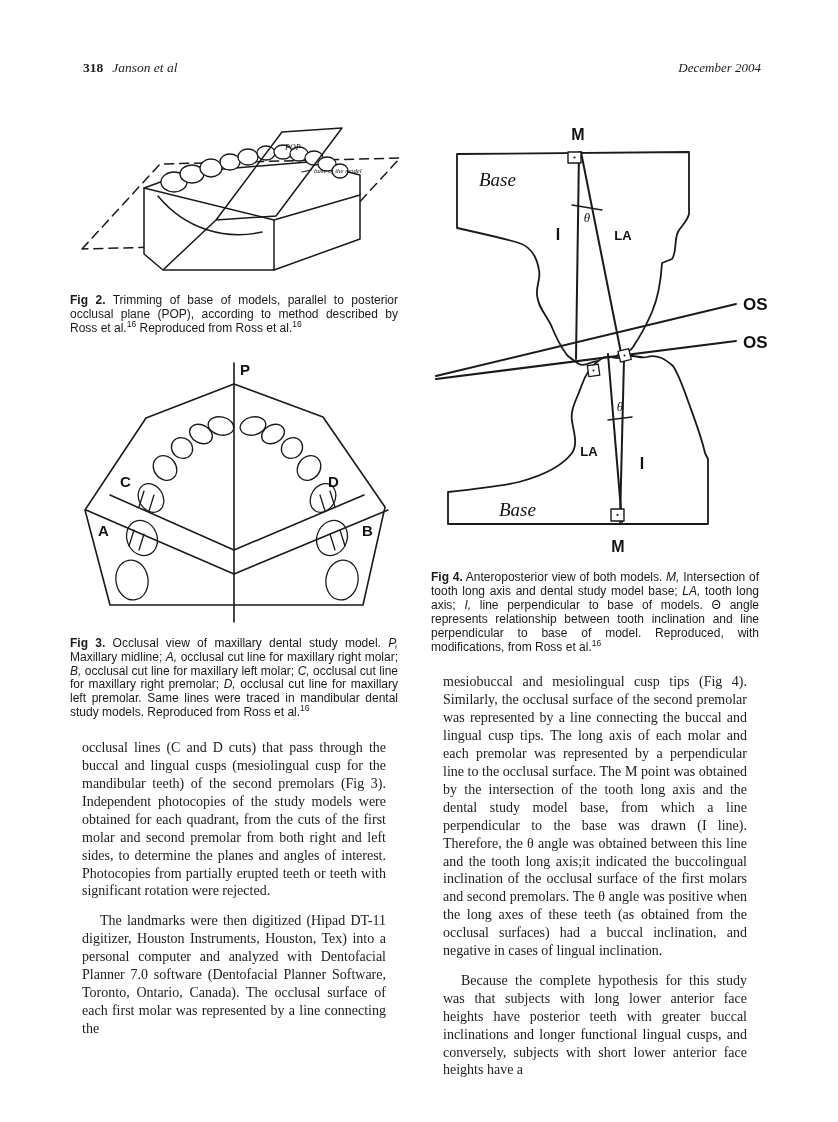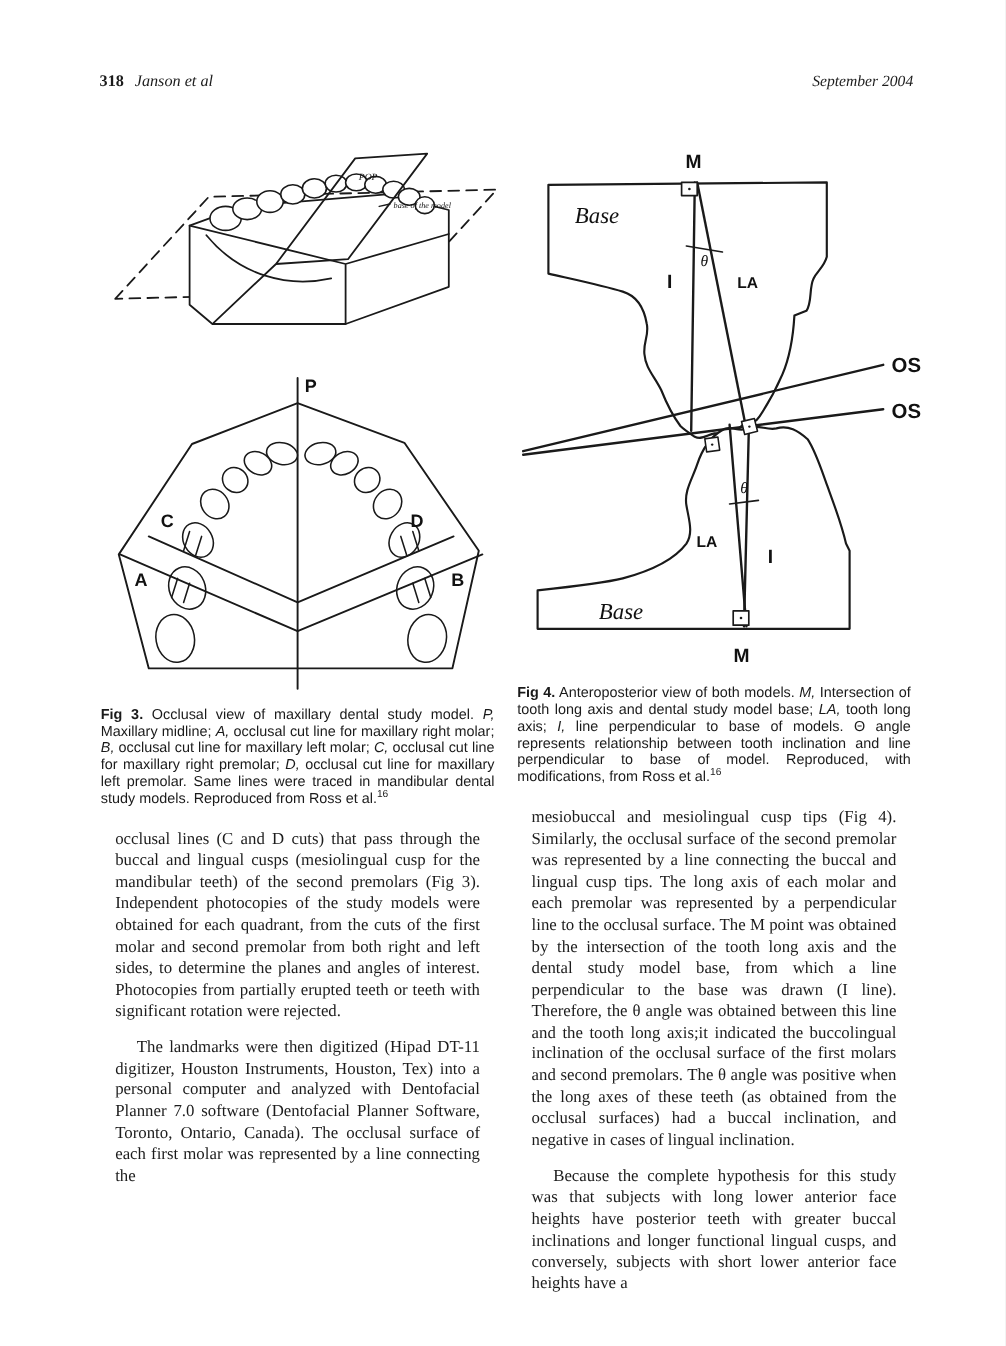--- a/index.html
+++ b/index.html
@@ -7,21 +7,21 @@
         font-family:"Liberation Serif",serif;color:#1c1c1c;overflow:hidden;}
   
   .hdr{position:absolute;top:60px;left:83px;width:678px;display:flex;
        justify-content:space-between;align-items:flex-start;gap:24px;}
   .hdr-left{font-size:13.5px;white-space:nowrap;}
   .pagenum{font-weight:bold;}
   .authors{font-style:italic;margin-left:9px;}
   .hdr-right{text-align:right;font-style:italic;font-size:13px;line-height:15.5px;}
   
   .col{position:absolute;width:328px;text-align:justify;}
-  .col-left{left:84px;top:112px;}
+  .col-left{left:70px;top:112px;}
   .col-right{left:431px;top:118px;}
   
   svg{display:block;}
   .fig2{width:330px;height:176px;margin-left:8px;}
   .fig3{width:310px;height:270px;margin:22px 0 0 12px;}
   .fig4{width:390px;height:447px;margin-left:0px;}
   
   .caption{font-family:"Liberation Sans",sans-serif;font-size:12px;line-height:13.9px;
            margin:6px 0 0 0;color:#1a1a1a;}
   .cap3{margin-top:9px;}
@@ -40,21 +40,21 @@
 </head>
 <body>
 
 <div class="page">
 
   <div class="hdr">
     <div class="hdr-left">
       <span class="pagenum">318</span><span class="authors">Janson et al</span>
     </div>
     <div class="hdr-right">
-      <div>September 2004</div>
+      <div>December 2004</div>
     </div>
   </div>
 
   <div class="col col-left">
 
     <svg class="fig2" viewBox="0 0 330 176">
       <g fill="none" stroke="#1a1a1a" stroke-width="1.5" stroke-linejoin="round" stroke-linecap="round">
         <path d="M4,137 L82,52 L322,46 L244,131 Z" stroke-dasharray="9,6"></path>
         <path d="M66,76 L110,60 L230,50 L282,63 L282,127 L196,158 L85,158 L66,142 Z" fill="#ffffff"></path>
         <path d="M66,76 L196,108 L196,158 M196,108 L282,83"></path>
@@ -72,20 +72,21 @@
           <ellipse cx="262" cy="59" rx="8" ry="7"></ellipse>
         </g>
         <path d="M80,84 C108,118 148,128 184,120"></path>
         <path d="M138,108 L204,20 L264,16 L198,104 Z M138,108 L86,157"></path>
         <path d="M233,58 L224,60" stroke-width="1.2"></path>
       </g>
       <text x="207" y="38" class="lbl-it" font-size="8">POP</text>
       <text x="236" y="61" class="lbl-it" font-size="6.8">base of the model</text>
     </svg>
 
+    <p class="caption"><span class="seg-b">Fig 2.</span><span>  Trimming of base of models, parallel to posterior occlusal plane (POP), according to method described by Ross et al.</span><span class="seg-sup">16</span><span> Reproduced from Ross et al.</span><span class="seg-sup">16</span></p>
 
     <svg class="fig3" viewBox="0 0 310 270">
       <g fill="none" stroke="#1a1a1a" stroke-width="1.6" stroke-linejoin="round" stroke-linecap="round">
         <path d="M152,26 L64,60 L3,152 L28,247 L281,247 L303,149 L241,59 Z"></path>
         <path d="M152,5 L152,264"></path>
         <g fill="#ffffff" stroke-width="1.3">
           <ellipse cx="139" cy="68" rx="13" ry="9" transform="rotate(12 139 68)"></ellipse>
           <ellipse cx="119" cy="76" rx="12" ry="9" transform="rotate(28 119 76)"></ellipse>
           <ellipse cx="100" cy="90" rx="11" ry="10" transform="rotate(40 100 90)"></ellipse>
           <ellipse cx="83" cy="110" rx="13" ry="11" transform="rotate(52 83 110)"></ellipse>

